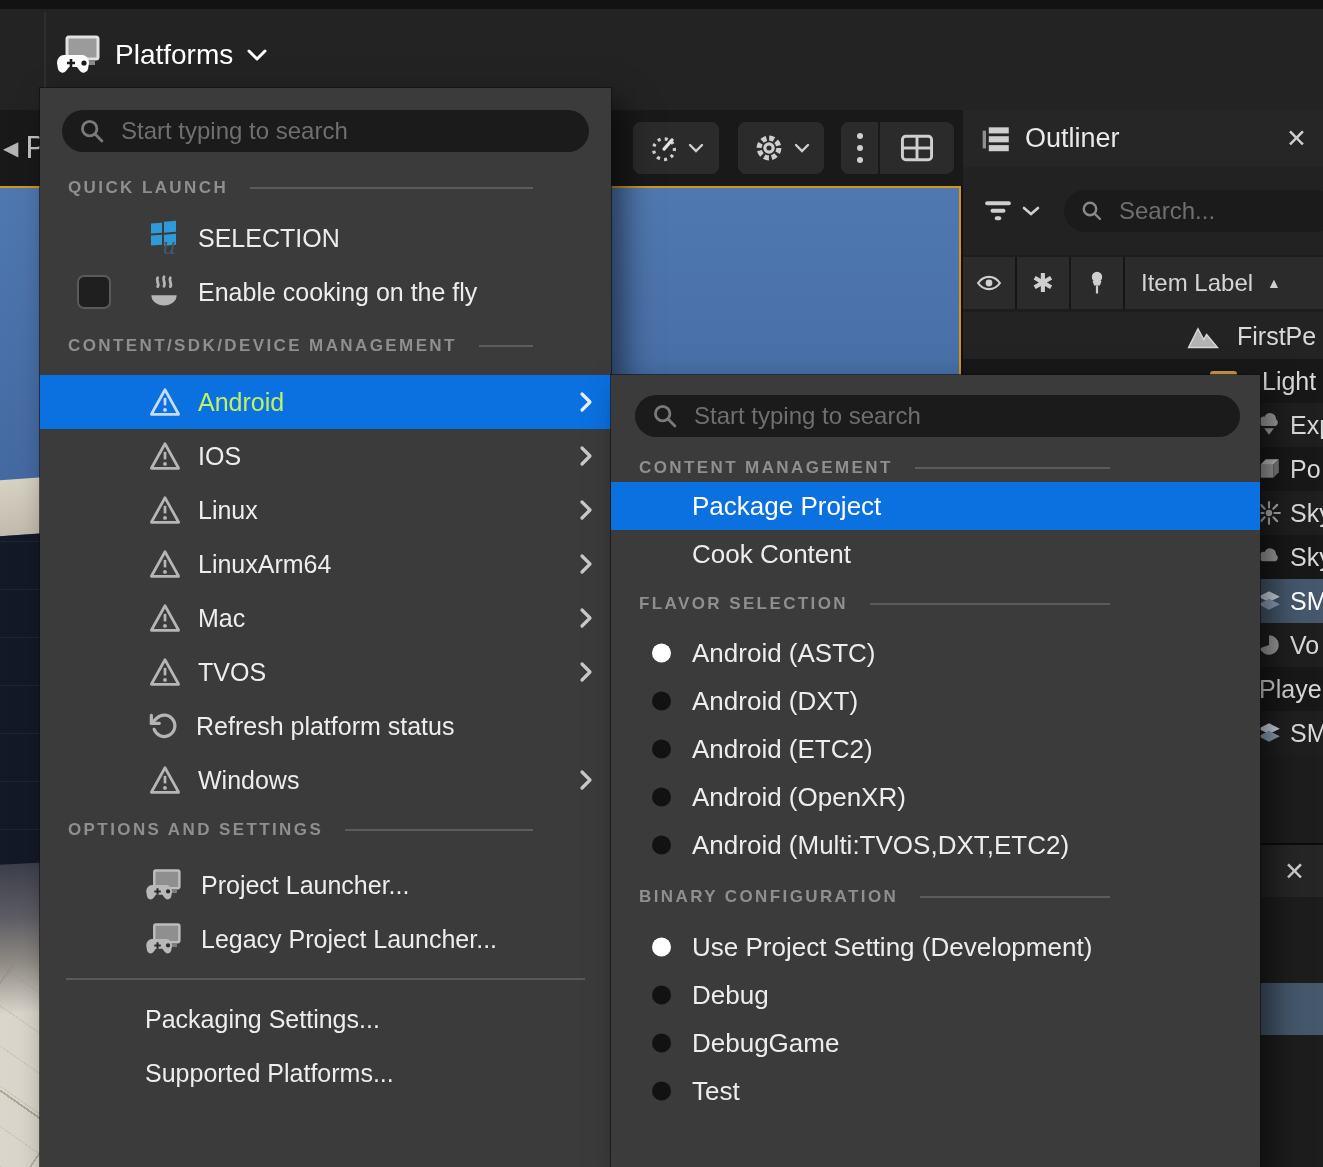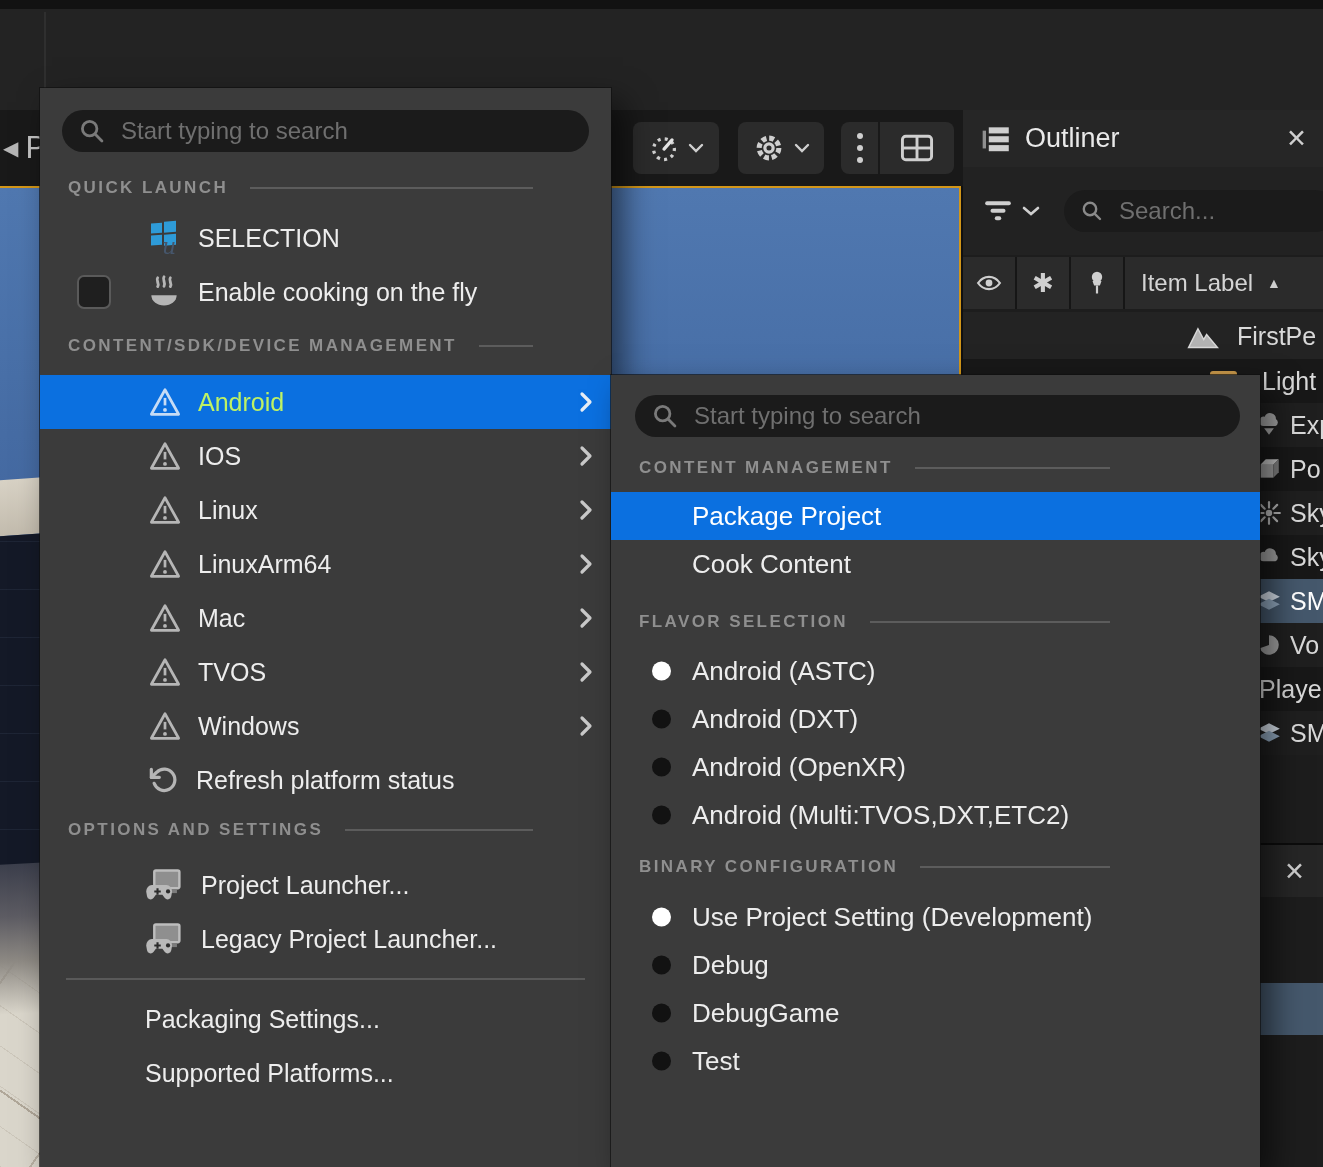--- a/index.html
+++ b/index.html
@@ -120,20 +120,37 @@
     <div class="roofband"></div>
     <div class="panels"></div>
   </div>
   <div class="floor"></div>
   <div class="floorshadow"></div>
 </div>
 
 <div id="topbar">
   <div class="topstrip"></div>
   <div class="vdiv"></div>
+  <div class="platforms-btn">
+    <span>
+      <svg width="46" height="42" viewBox="0 0 46 42">
+        <rect x="11" y="3" width="31" height="22" rx="2" fill="#9b9b9b" stroke="#e2e2e2" stroke-width="3"></rect>
+        <rect x="27" y="27" width="12" height="4" fill="#8a8a8a"></rect>
+        <path d="M8 21 h18 a7 8 0 0 1 7 8 l-1 6 a4.5 4.5 0 0 1 -8 2 l-3 -4 h-8 l-3 4 a4.5 4.5 0 0 1 -8 -2 l-1 -6 a7 8 0 0 1 7 -8 z" fill="#ffffff"></path>
+        <path d="M11 29 h8 M15 25 v8" stroke="#1c1c1c" stroke-width="2.6"></path>
+        <circle cx="28" cy="29" r="2.6" fill="#1c1c1c"></circle>
+      </svg>
+    </span>
+    <span class="lbl">Platforms</span>
+    <span>
+      <svg width="22" height="14" viewBox="0 0 22 14">
+          <polyline points="3,3 11,11 19,3" fill="none" stroke="#ffffff" stroke-width="3" stroke-linecap="round" stroke-linejoin="round"></polyline>
+        </svg>
+    </span>
+  </div>
 </div>
 
 <div id="vp-toolbar">
   <div class="persp">
     <span class="tri">◀</span>
     <span>P</span>
   </div>
   <div class="tb-btn" id="btn-perf">
     <span>
       <svg width="30" height="30" viewBox="0 0 26 26">
@@ -474,40 +491,40 @@
         <circle cx="12" cy="16.8" r="1.4" fill="#b6b6b6"></circle>
       </svg>
     <span>TVOS</span>
     <span class="chev">
         <svg width="22" height="24" viewBox="0 0 22 24">
           <polyline points="7,4 15,12 7,20" fill="none" stroke="#c9c9c9" stroke-width="3.2" stroke-linecap="round" stroke-linejoin="round"></polyline>
         </svg>
       </span>
   </div>
   <div class="prow">
+    <span>
+      <svg width="32" height="32" viewBox="0 0 24 24" fill="none" stroke="#b5b5b5" stroke-width="2.4" stroke-linecap="round" stroke-linejoin="round">
+          <polyline points="2.5,4 2.5,10 8.5,10"></polyline>
+          <path d="M4.6 14.5 a8 8 0 1 0 1.9 -8.3 L2.5 10"></path>
+        </svg>
+    </span>
+    <span>Refresh platform status</span>
+  </div>
+  <div class="prow">
     <svg width="34" height="30" viewBox="0 0 24 22">
         <path d="M12 2 L22 20 H2 Z" fill="none" stroke="#b6b6b6" stroke-width="2" stroke-linejoin="round"></path>
         <line x1="12" y1="8" x2="12" y2="13.5" stroke="#b6b6b6" stroke-width="2"></line>
         <circle cx="12" cy="16.8" r="1.4" fill="#b6b6b6"></circle>
       </svg>
     <span>Windows</span>
     <span class="chev">
         <svg width="22" height="24" viewBox="0 0 22 24">
           <polyline points="7,4 15,12 7,20" fill="none" stroke="#c9c9c9" stroke-width="3.2" stroke-linecap="round" stroke-linejoin="round"></polyline>
         </svg>
       </span>
-  </div>
-  <div class="prow">
-    <span>
-      <svg width="32" height="32" viewBox="0 0 24 24" fill="none" stroke="#b5b5b5" stroke-width="2.4" stroke-linecap="round" stroke-linejoin="round">
-          <polyline points="2.5,4 2.5,10 8.5,10"></polyline>
-          <path d="M4.6 14.5 a8 8 0 1 0 1.9 -8.3 L2.5 10"></path>
-        </svg>
-    </span>
-    <span>Refresh platform status</span>
   </div>
 
   <div class="sect" style="margin-top:13px">
     <span class="t">OPTIONS AND SETTINGS</span>
       <span class="ln"></span>
   </div>
 
   <div class="orow" style="margin-top:18px">
     <span>
       <svg width="38" height="34" viewBox="0 0 46 42">
@@ -552,42 +569,46 @@
         </svg>
     </span>
     <input readonly="" placeholder="Start typing to search" style="">
   </div>
 
   <div class="sect">
     <span class="t">CONTENT MANAGEMENT</span>
       <span class="ln"></span>
   </div>
 
-  <div class="srow sel" style="margin-top:14px">
+  <div class="srow sel" style="margin-top:4px">
     <span style="color:#fff">Package Project</span>
   </div>
   <div class="srow">
     <span>Cook Content</span>
   </div>
 
-  <div class="sect" style="margin-top:24px">
+  <div class="sect" style="margin-top:16px">
     <span class="t">FLAVOR SELECTION</span>
       <span class="ln"></span>
   </div>
 
   <div class="rrow" style="margin-top:15px">
     <span class="dot on"></span>
     <span>Android (ASTC)</span>
   </div>
   <div class="rrow">
     <span class="dot"></span>
     <span>Android (DXT)</span>
   </div>
   <div class="rrow">
     <span class="dot"></span>
+    <span>Android (ETC2)</span>
+  </div>
+  <div class="rrow">
+    <span class="dot"></span>
     <span>Android (OpenXR)</span>
   </div>
   <div class="rrow">
     <span class="dot"></span>
     <span>Android (Multi:TVOS,DXT,ETC2)</span>
   </div>
 
   <div class="sect" style="margin-top:18px">
     <span class="t">BINARY CONFIGURATION</span>
       <span class="ln"></span>

